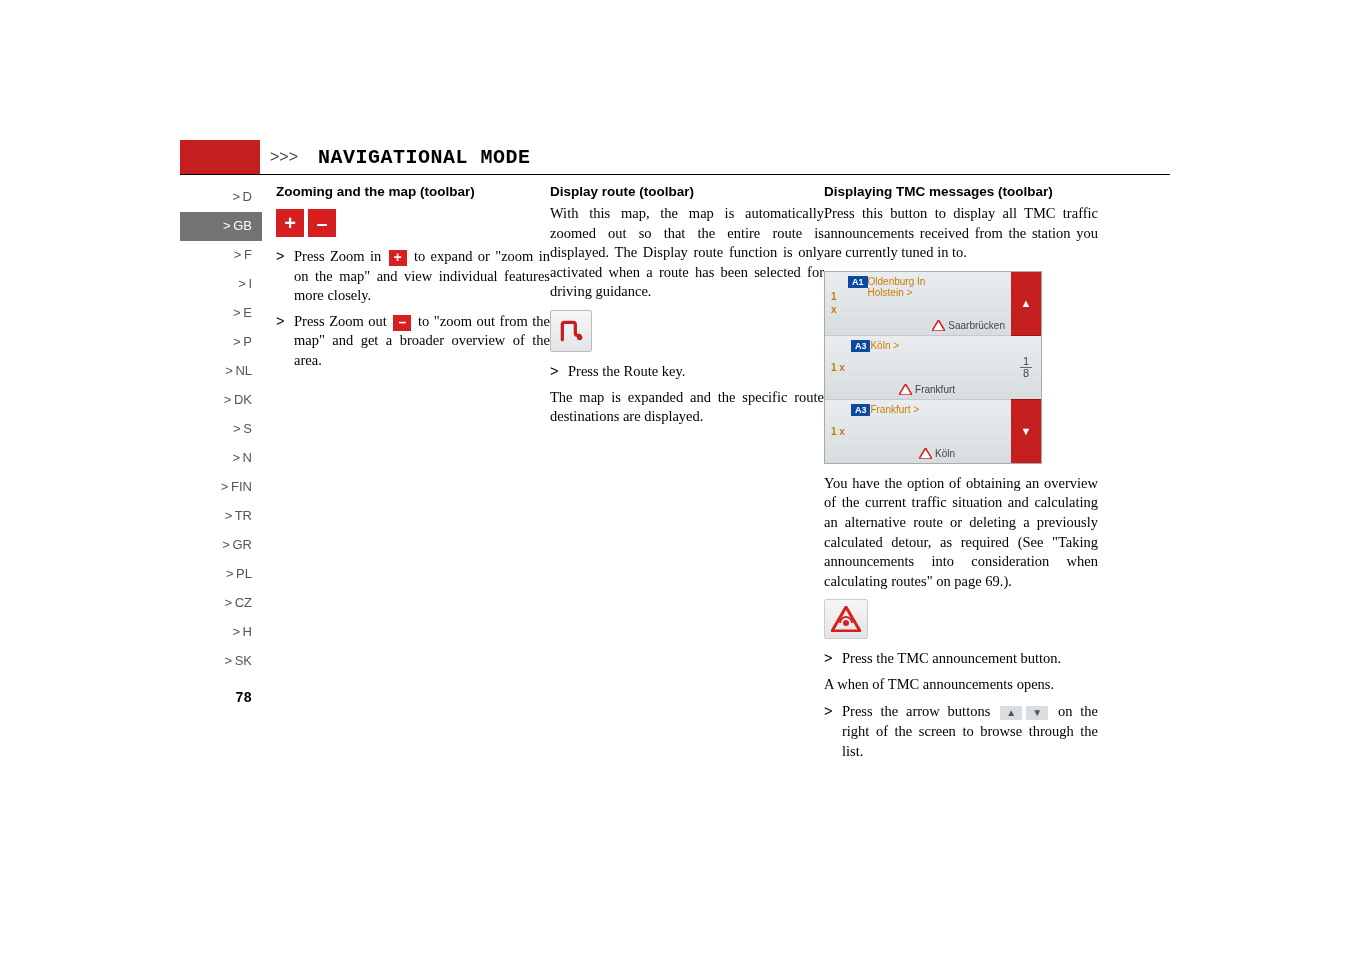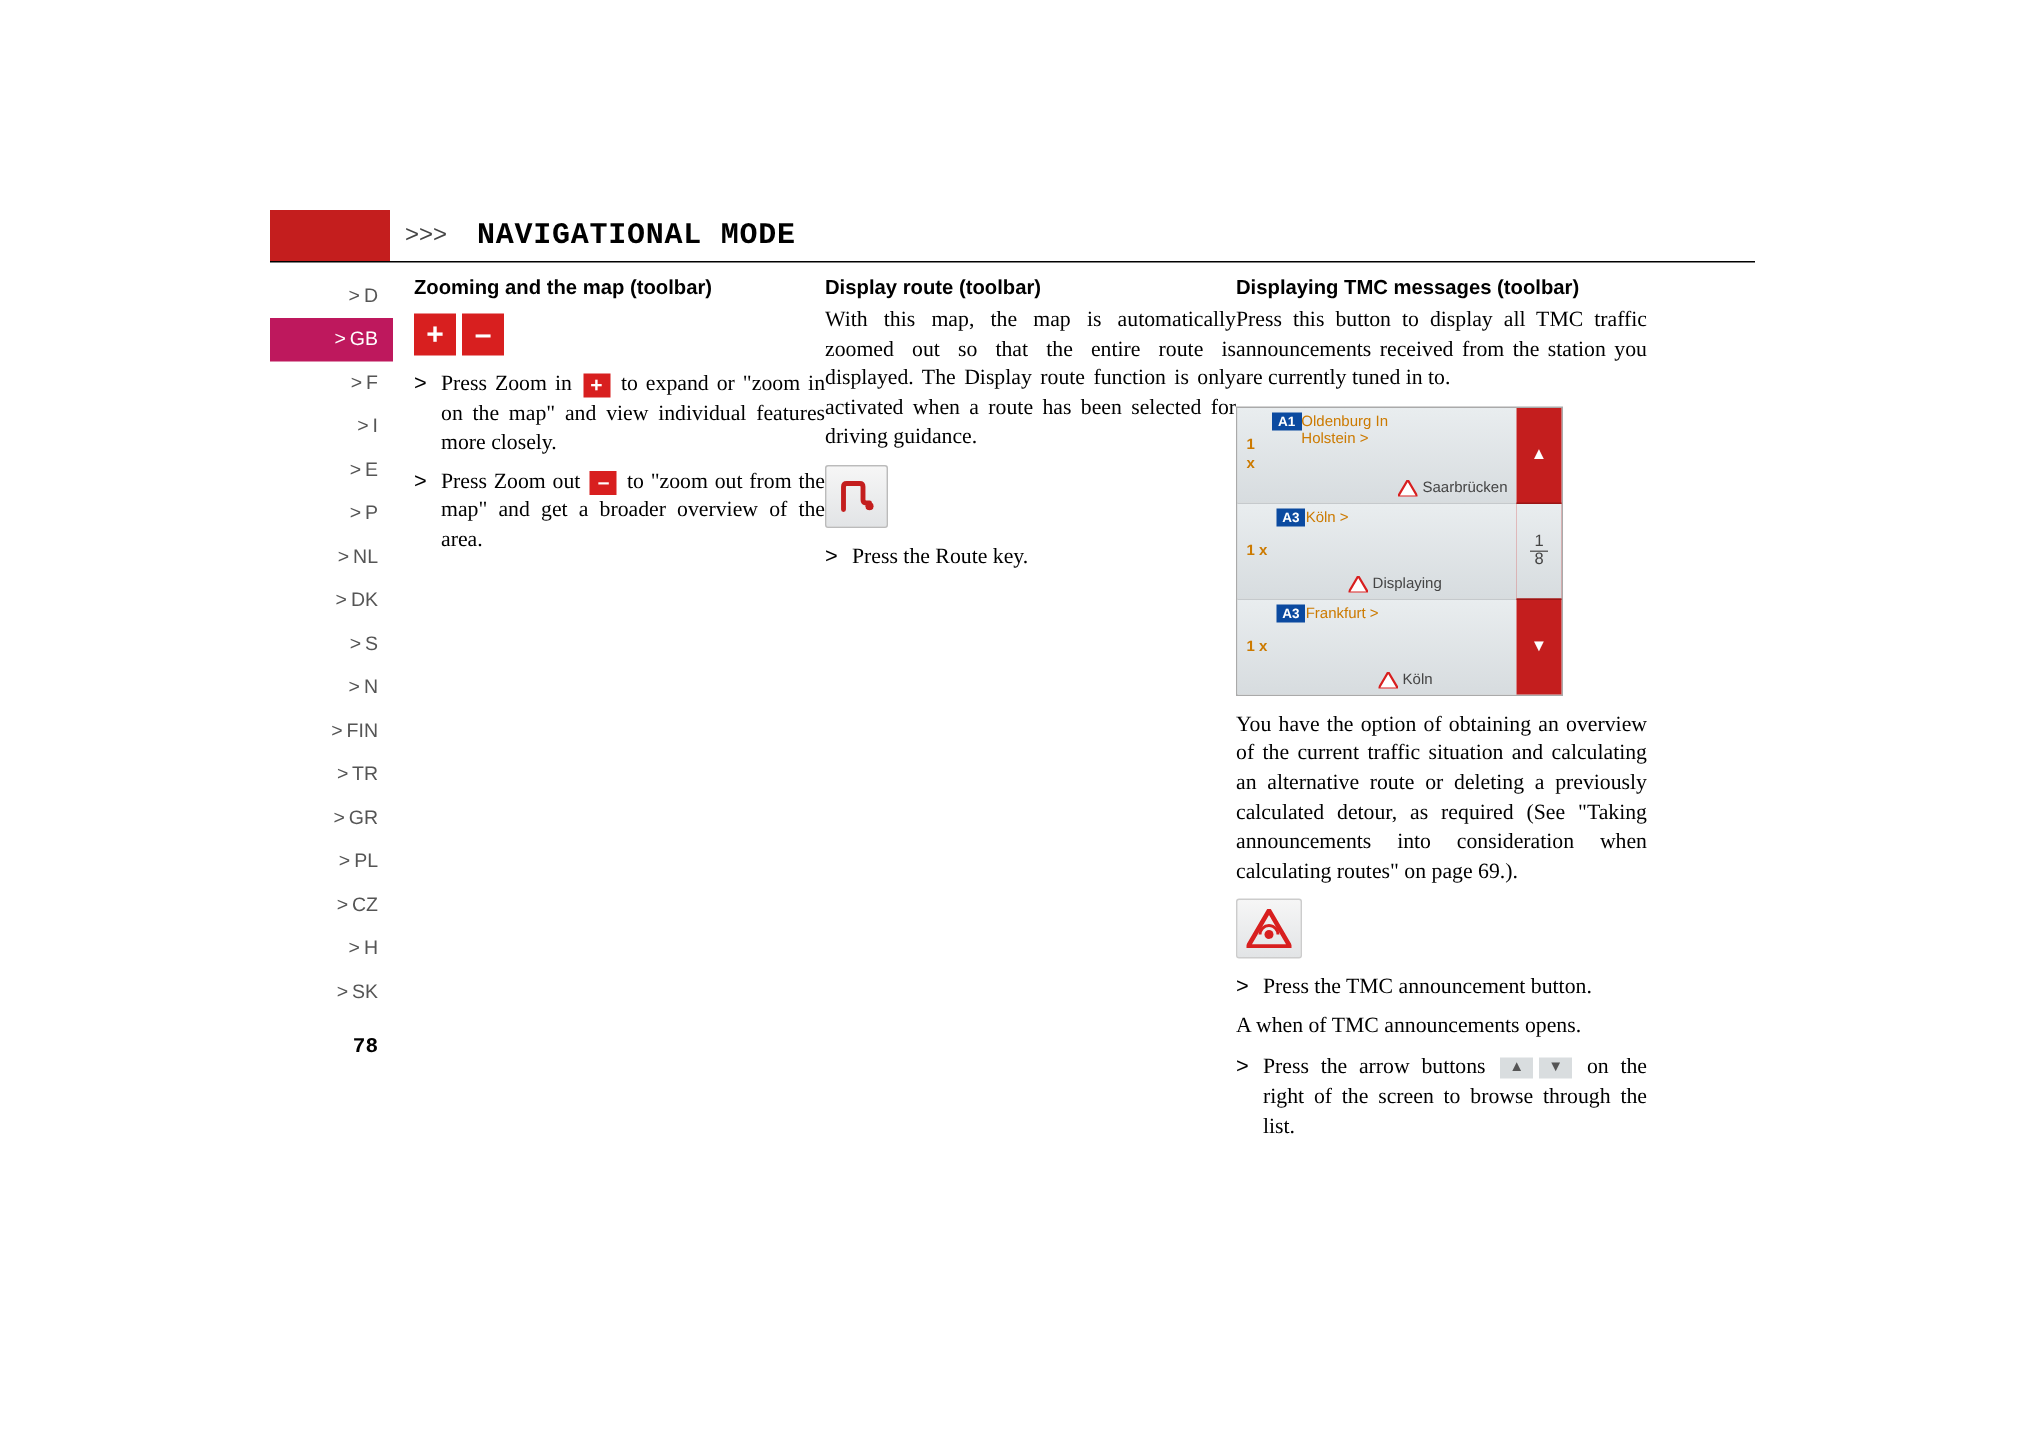--- a/index.html
+++ b/index.html
@@ -57,21 +57,21 @@
   }
   .sidebar-item {
     font-family: Arial, sans-serif;
     font-size: 13px;
     color: #555;
     padding: 6px 10px 6px 0;
     text-align: right;
     height: 29px;
   }
   .sidebar-item.highlight {
-    background: #be185d;
+    background: #737373;
     color: #fff;
   }
   .sidebar-item .arr { letter-spacing: -1px; }
   .pageno {
     font-family: Liberation Mono, monospace;
     font-weight: bold;
     font-size: 14px;
     text-align: right;
     padding-right: 10px;
     margin-top: 14px;
@@ -222,20 +222,21 @@
         <div class="route-icon">
           <svg viewBox="0 0 24 24">
               <path d="M4 20 L4 6 Q4 4 6 4 L14 4 Q16 4 16 6 L16 14 Q16 16 18 16 L20 16" stroke="#c41e1e" stroke-width="3" fill="none" stroke-linecap="round"></path>
               <circle cx="20" cy="18" r="2.5" fill="#c41e1e"></circle>
             </svg>
         </div>
         <div class="bullet-row">
           <div class="bullet-arrow">&gt;</div>
           <div class="bullet-text">Press the Route key.</div>
         </div>
+        <div class="para">The map is expanded and the specific route destinations are displayed.</div>
       </div>
 
       <div class="col">
         <div class="subhead">Displaying TMC messages (toolbar)</div>
         <div class="para">Press this button to display all TMC traffic announcements received from the station you are currently tuned in to.</div>
 
         <div class="tmc-panel">
           <div class="tmc-list">
             <div class="tmc-row">
               <span class="tmc-count">1 x</span>
@@ -256,21 +257,21 @@
               <span class="tmc-count">1 x</span>
               <div class="tmc-text">
                 <span class="top"><span class="road-badge">A3</span></span>
                 <span class="top">Köln &gt;</span>
                 <span class="bot">
                     <span class="tri-warn">
                       <svg viewBox="0 0 13 11">
                         <polygon points="6.5,0 13,11 0,11" fill="#fff" stroke="#d81f1f" stroke-width="1.5"></polygon>
                       </svg>
                     </span>
-                    <span>Displaying</span>
+                    <span>Frankfurt</span>
                   </span>
               </div>
             </div>
             <div class="tmc-row">
               <span class="tmc-count">1 x</span>
               <div class="tmc-text">
                 <span class="top"><span class="road-badge">A3</span></span>
                 <span class="top">Frankfurt &gt;</span>
                 <span class="bot">
                     <span class="tri-warn">

